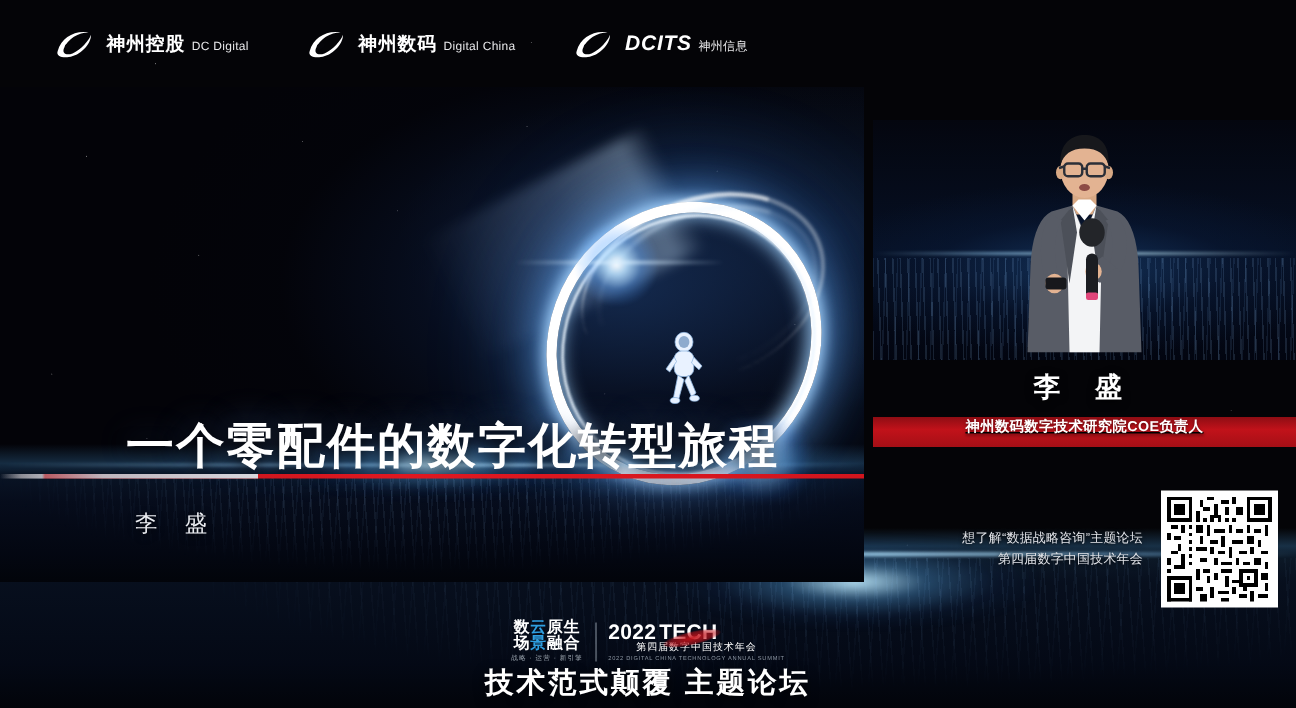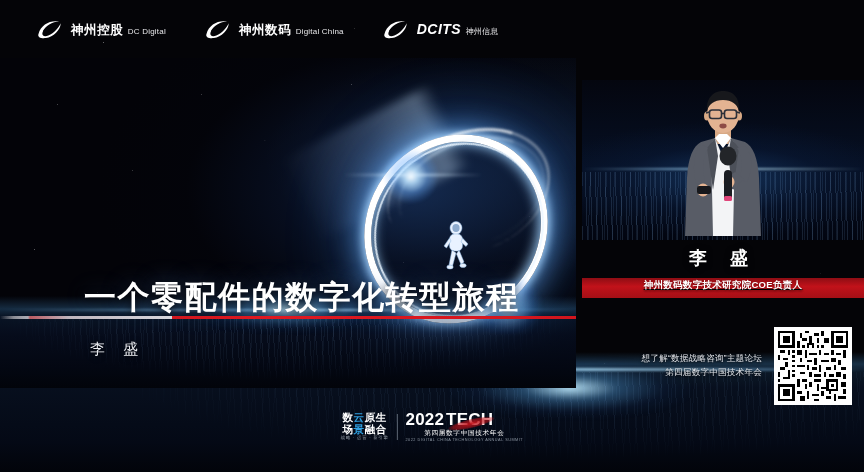--- a/index.html
+++ b/index.html
@@ -316,21 +316,21 @@
     font-size:10.5px; font-weight:bold; color:#ffffff; letter-spacing:.6px;
     white-space:nowrap;
   }
   .ev-l1 .blue, .ev-l2 .blue{ color:#2f9fe0; }
   .ev-tag{
     font-size:4.4px; color:#9aa3ad; letter-spacing:.7px; margin-top:1.5px; white-space:nowrap;
   }
   .ev-div{ width:1px; height:26px; background:rgba(200,210,225,.45); }
   .ev-right{ text-align:center; line-height:1.05; }
   .ev-year{
-    font-size:17px; font-weight:bold; color:#ffffff; letter-spacing:.2px;
+    font-size:14px; font-weight:bold; color:#ffffff; letter-spacing:.2px;
     display:flex; align-items:baseline; gap:2px; white-space:nowrap;
   }
   .ev-tech{ position:relative; display:inline-block; color:#fff; }
   .ev-tech .swoosh{
     position:absolute; left:2px; top:46%; width:100%; height:9px;
     background:radial-gradient(ellipse at center, rgba(196,18,26,.95) 0%, rgba(196,18,26,.55) 55%, transparent 78%);
     transform:rotate(-13deg); border-radius:50%;
   }
   .ev-sub{ font-size:6.6px; color:#ffffff; letter-spacing:.7px; margin-top:1px; white-space:nowrap; }
   .ev-sub2{ font-size:3.8px; color:#8b95a1; letter-spacing:.5px; margin-top:1px; white-space:nowrap; }
@@ -630,15 +630,16 @@
           <span class="ev-tech">
             <span class="swoosh"></span>
             <span>TECH</span>
           </span>
         </div>
         <div class="ev-sub">第四届数字中国技术年会</div>
         <div class="ev-sub2">2022 DIGITAL CHINA TECHNOLOGY ANNUAL SUMMIT</div>
       </div>
     </div>
 
+    <div class="bottom-title">技术范式颠覆  主题论坛</div>
   </div>
 
 </div>
 
 </body></html>

